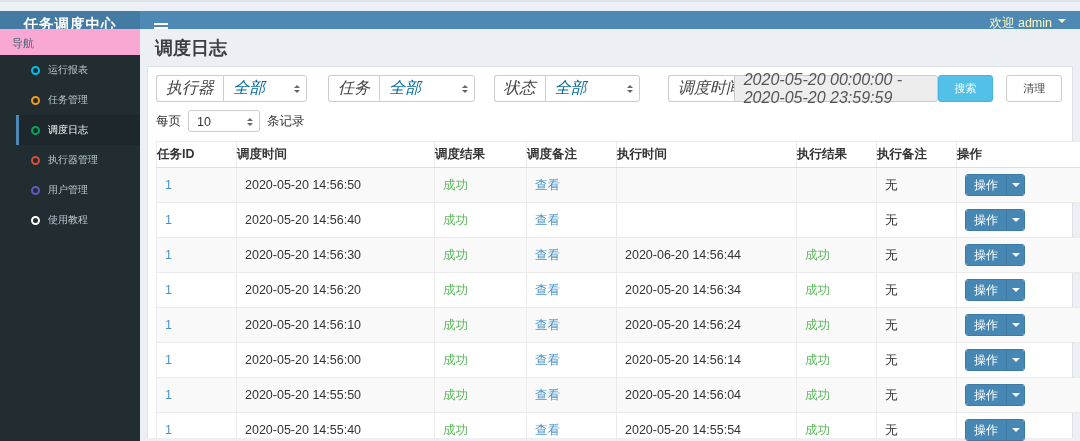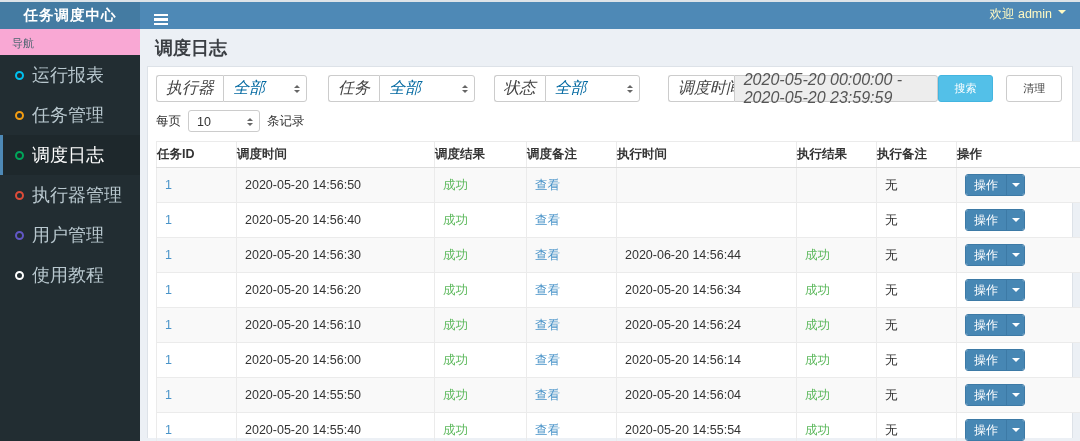--- a/index.html
+++ b/index.html
@@ -3,38 +3,38 @@
 <meta charset="utf-8">
 <style>
   * { margin:0; padding:0; box-sizing:border-box; }
   html,body { width:1080px; height:441px; overflow:hidden; }
   body { font-family:"Liberation Sans","DejaVu Sans",sans-serif; background:#ecf0f5; position:relative; }
 
   
   .top-strip { height:2px; background:#dde3e8; }
 
   
-  .topbar { position:absolute; top:2px; left:0; right:0; height:34px; display:flex; }
+  .topbar { position:absolute; top:11px; left:0; right:0; height:34px; display:flex; }
   .logo { width:140px; height:27px; background:#447ba2; color:#fff; font-size:14.5px; font-weight:bold;
           display:flex; align-items:center; justify-content:center; letter-spacing:1px; cursor:pointer; }
   .navbar { flex:1; background:#4e89b6; display:flex; align-items:center; }
   .hamburger { width:42px; height:27px; display:flex; align-items:center; justify-content:center; cursor:pointer; }
   .hb { width:14px; height:11px;
         background:repeating-linear-gradient(to bottom,#fff 0 2px,rgba(0,0,0,0) 2px 4.5px); }
   .nav-spacer { flex:1; }
   .welcome { color:#fef9c3; font-size:12.5px; padding:0 14px; height:27px; display:flex; align-items:flex-start; cursor:pointer; }
   .caret-d { width:0; height:0; border:4px solid transparent; border-top-color:currentColor;
              display:inline-block; margin-left:6px; margin-top:4px; }
 
   
   .sidebar { position:absolute; top:29px; left:0; bottom:0; width:140px; background:#222d32; }
   .sb-section { color:#4b646f; font-size:11px; padding:7px 12px 4px; background:#f9a8d4; }
   .sidebar ul { list-style:none; }
-  .sb-item { display:flex; align-items:center; padding:8px 12px; color:#b8c7ce; font-size:18px;
-             cursor:pointer; border-left:3px solid rgba(0,0,0,0); }
+  .sb-item { display:flex; align-items:center; padding:8px 12px; color:#b8c7ce; font-size:10px;
+             cursor:pointer; border-left:3px solid rgba(0,0,0,0);margin-left:16px; }
   .sb-item.active { background:#1e282c; color:#fff; border-left-color:#4e89b6; }
   .sb-dot { width:9px; height:9px; border-radius:50%; border:2px solid #fff; margin-right:8px; flex:none; }
 
   
   .main { position:absolute; top:29px; left:140px; right:0; bottom:0; background:#ecf0f5; }
   .page-title { font-size:18px; font-weight:bold; color:#3b3f44; padding:7px 15px 6px; }
   .panel { background:#fff; margin:0 7px; border:1px solid #dde2e8; border-bottom:none; padding:8px;
            height:372px; position:relative; }
 
   

